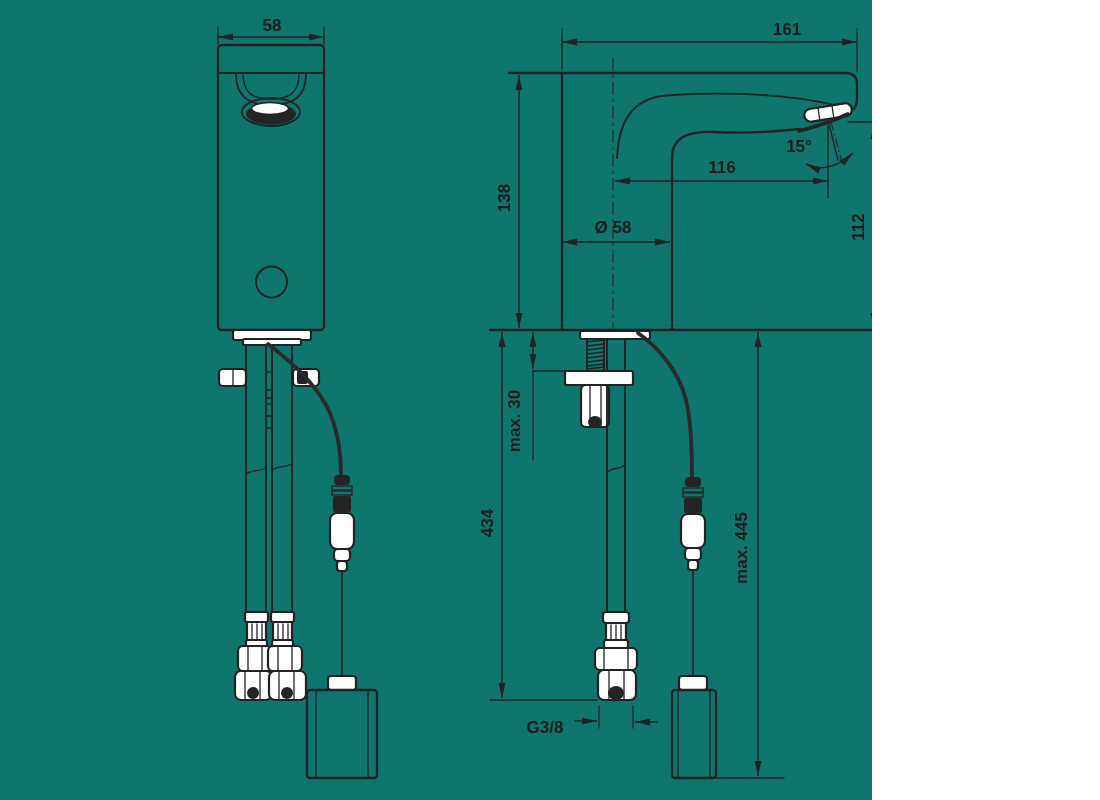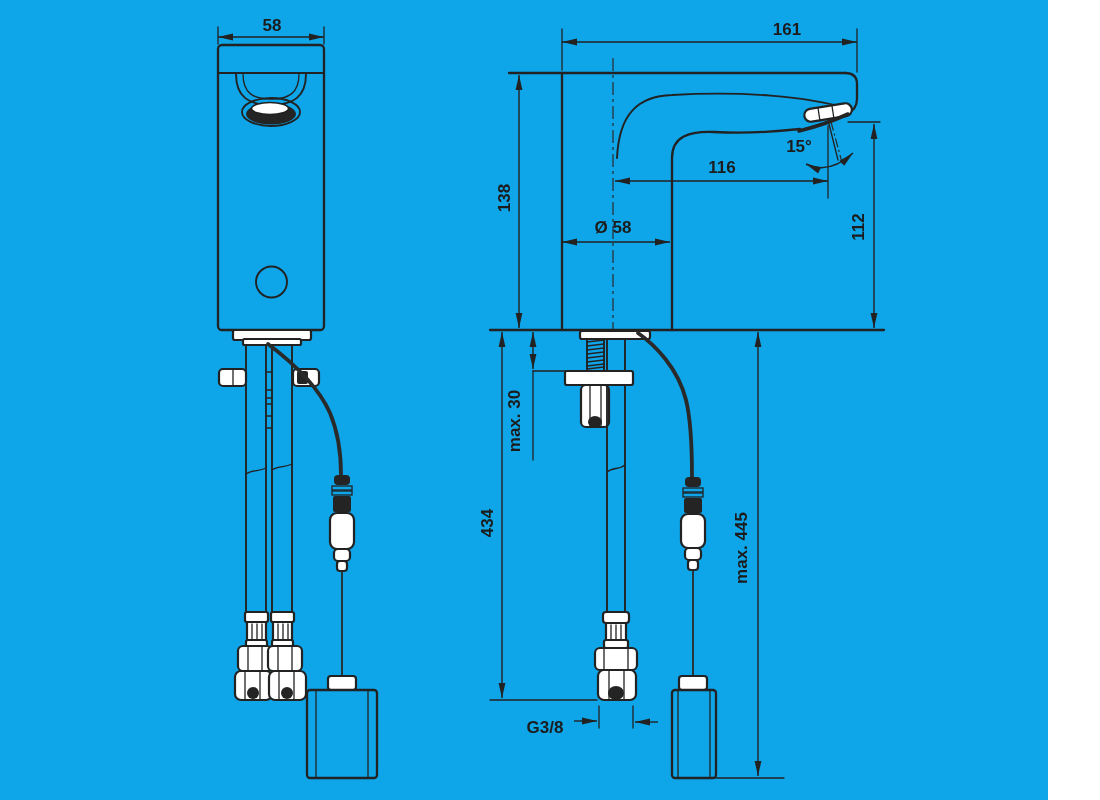--- a/index.html
+++ b/index.html
@@ -1,16 +1,16 @@
 <!DOCTYPE html>
 <html><head>
 <meta charset="utf-8">
 <style>
   html,body{margin:0;padding:0;background:#ffffff;}
-  #canvas{width:1048px;height:800px;background:#0ea5e9;position:relative;overflow:hidden;}
+  #canvas{width:872px;height:800px;background:#0f766e;position:relative;overflow:hidden;}
   svg{display:block;}
   .outline{fill:none;stroke:#222222;stroke-width:2.3;stroke-linecap:round;stroke-linejoin:round;}
   .mid{fill:none;stroke:#222222;stroke-width:1.9;stroke-linecap:round;stroke-linejoin:round;}
   .thin{fill:none;stroke:#222222;stroke-width:1.3;stroke-linecap:round;}
   .dim{fill:none;stroke:#222222;stroke-width:1.4;}
   .cable{fill:none;stroke:#2a2a2a;stroke-width:3.8;stroke-linecap:round;}
   .wire{fill:none;stroke:#2a2a2a;stroke-width:1.8;stroke-linecap:round;}
   .whitefill{fill:#ffffff;stroke:#222222;stroke-width:2.2;stroke-linejoin:round;}
   .darkfill{fill:#242424;stroke:none;}
   .centerline{fill:none;stroke:#2a2a2a;stroke-width:1.2;stroke-dasharray:13 4 3 4;}

